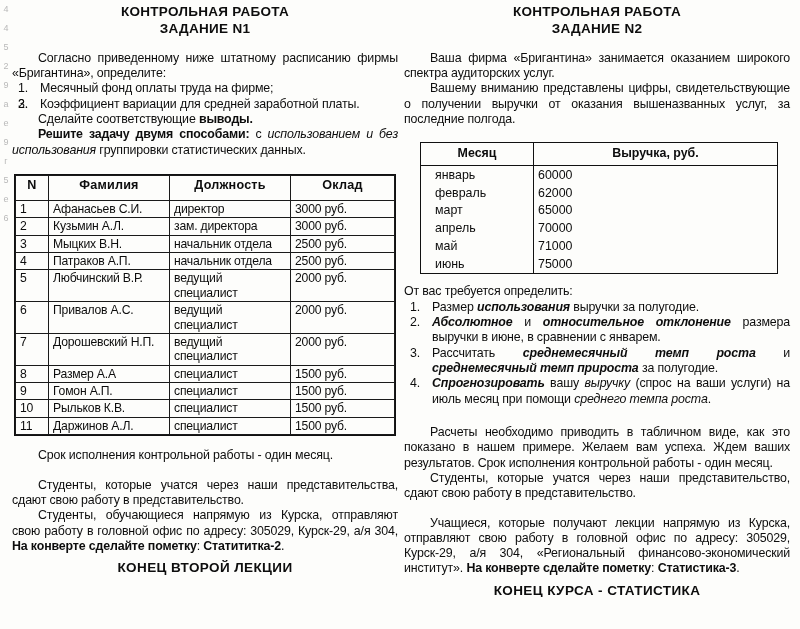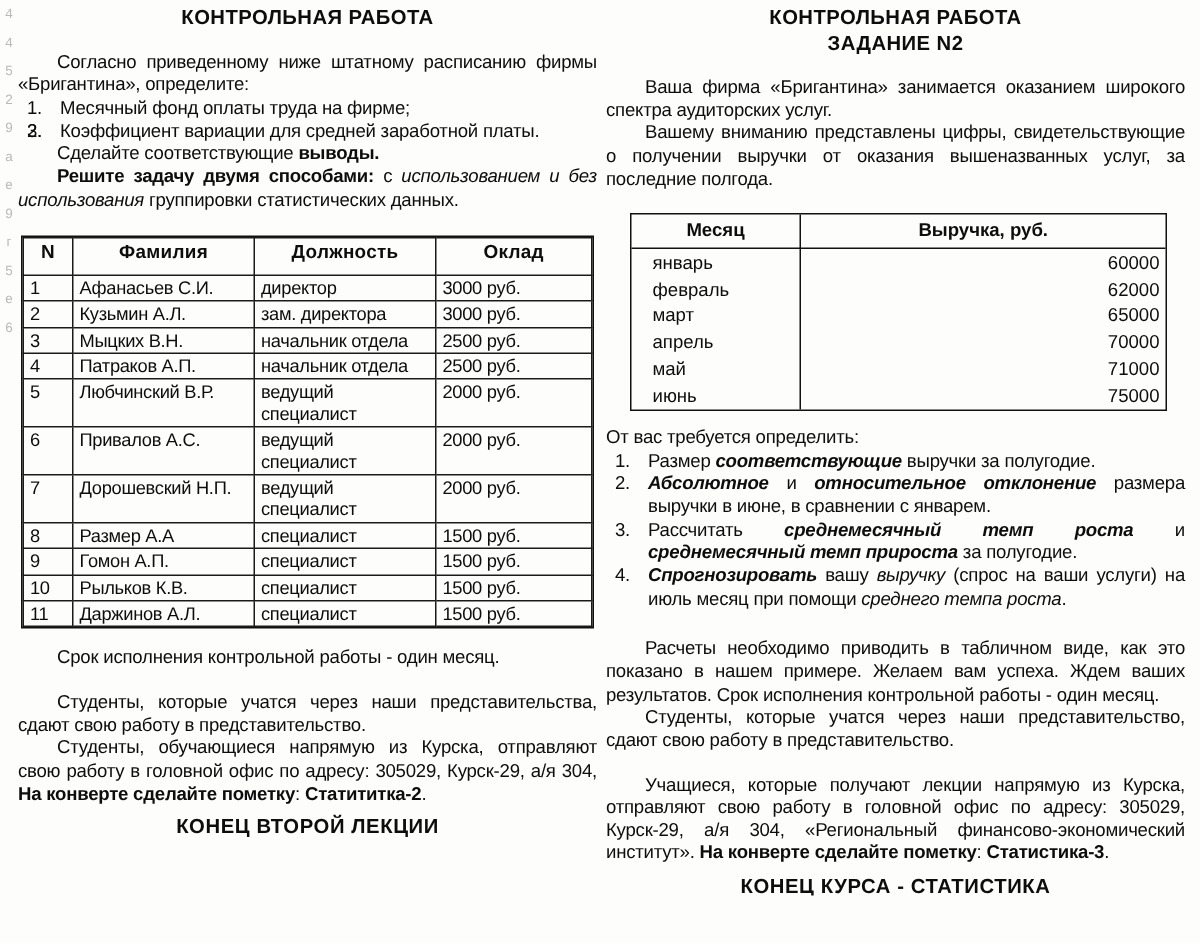--- a/index.html
+++ b/index.html
@@ -132,21 +132,21 @@
     padding-top: 3px;
     padding-bottom: 4px;
     border-bottom: 1px solid #111;
     font-weight: bold;
   }
   table.rev th.m, table.rev td.m {
     width: 104px;
     border-right: 1px solid #111;
   }
   table.rev td.m { text-align: left; padding-left: 14px; }
-  table.rev td.v { text-align: right; }
+  table.rev td.v { text-align: left; }
 
   .center-bold {
     text-align: center;
     font-weight: bold;
     font-size: 13.5px;
     letter-spacing: 0.4px;
     line-height: 1.2;
   }
   .sp6  { height: 6px; }
   .sp10 { height: 10px; }
@@ -184,20 +184,21 @@
       <div>г</div>
       <div>5</div>
       <div>е</div>
       <div>6</div>
     </div>
 
   <div class="col col-left">
 
     <div class="title-block">
       <h1 class="title">КОНТРОЛЬНАЯ РАБОТА</h1>
+      <div class="title-sub">ЗАДАНИЕ N1</div>
     </div>
 
     <p class="para">Согласно приведенному ниже штатному расписанию фирмы «Бригантина», определите:</p>
 
     <ol class="tasks">
       <li>
         <span class="num">1.</span>
         <span>Месячный фонд оплаты труда на фирме;</span>
       </li>
       <li>
@@ -364,21 +365,21 @@
             </tr>
           </tbody>
       </table>
     </div>
 
     <div class="sp10"></div>
 
     <p class="para noind">От вас требуется определить:</p>
 
     <ol class="tasks" id="right-tasks">
-        <li><span class="num">1.</span><span>Размер </span><span class="bi">соответствующие</span><span> выручки за полугодие.</span></li>
+        <li><span class="num">1.</span><span>Размер </span><span class="bi">использования</span><span> выручки за полугодие.</span></li>
         <li><span class="num">2.</span><span class="bi">Абсолютное</span><span> и </span><span class="bi">относительное отклонение</span><span> размера выручки в июне, в сравнении с январем.</span></li>
         <li><span class="num">3.</span><span>Рассчитать </span><span class="bi">среднемесячный темп роста</span><span> и </span><span class="bi">среднемесячный темп прироста</span><span> за полугодие.</span></li>
         <li><span class="num">4.</span><span class="bi">Спрогнозировать</span><span> вашу </span><span class="i">выручку</span><span> (спрос на ваши услуги) на июль месяц при помощи </span><span class="i">среднего темпа роста</span><span>.</span></li>
       </ol>
 
     <div class="sp18"></div>
 
     <p class="para">Расчеты необходимо приводить в табличном виде, как это показано в нашем примере. Желаем вам успеха. Ждем ваших результатов. Срок исполнения контрольной работы - один месяц.</p>
 
     <p class="para">Студенты, которые учатся через наши представительство, сдают свою работу в представительство.</p>

